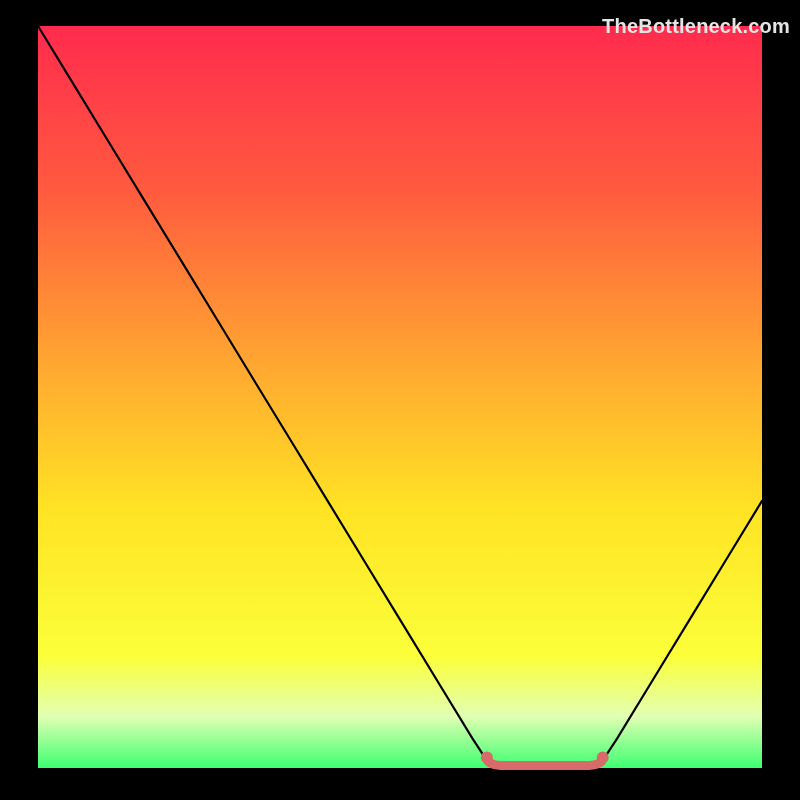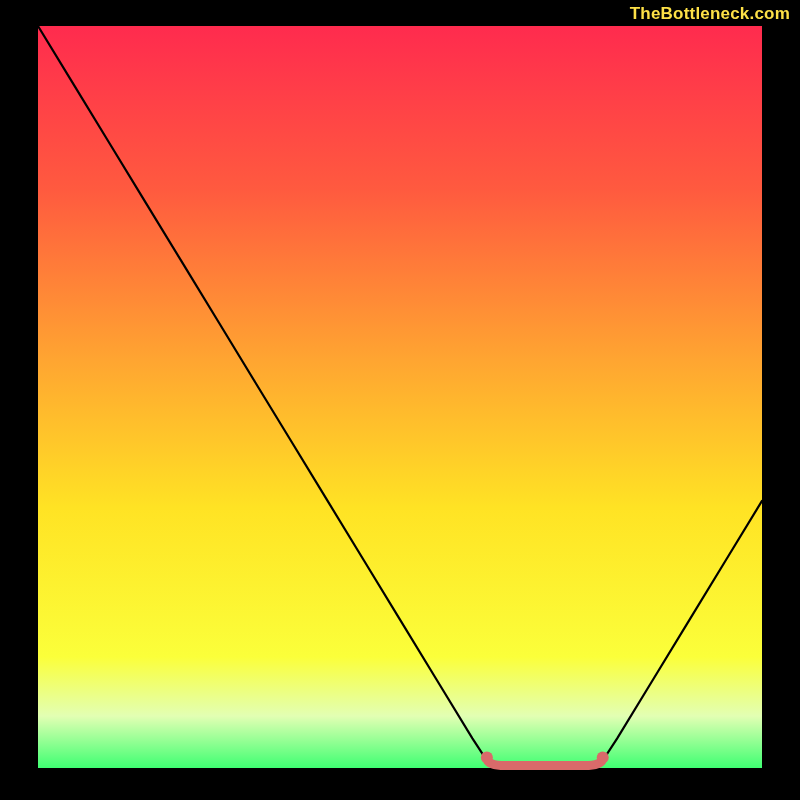--- a/index.html
+++ b/index.html
@@ -11,24 +11,24 @@
     font-family: Arial, Helvetica, sans-serif;
     overflow: hidden;
   }
   .stage {
     position: relative;
     width: 800px;
     height: 800px;
   }
   .watermark {
     position: absolute;
-    top: 4px;
+    top: 15px;
     right: 10px;
-    color: #fde047;
-    font-size: 17px;
+    color: #e5e5e5;
+    font-size: 20px;
     font-weight: 600;
     letter-spacing: 0.2px;
     user-select: none;
     z-index: 10;
   }
   svg.plot {
     position: absolute;
     left: 0;
     top: 0;
     width: 800px;

